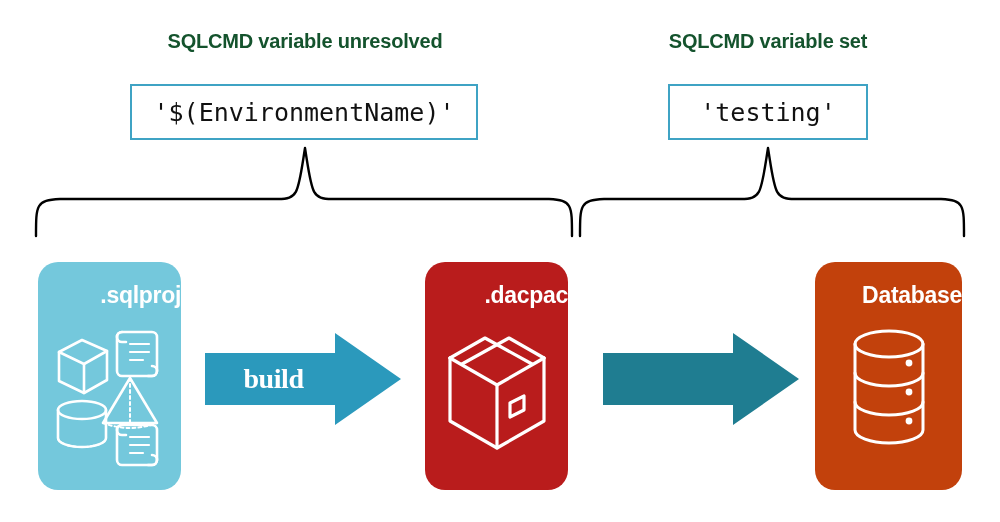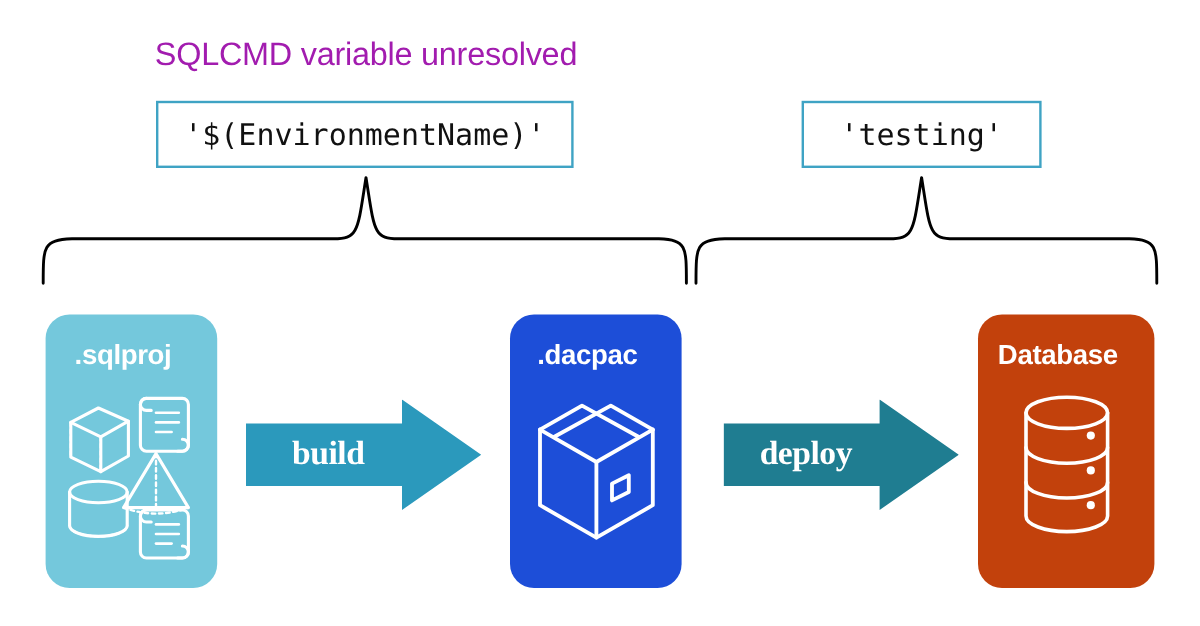--- a/index.html
+++ b/index.html
@@ -19,23 +19,23 @@
     width: 1000px;
     height: 522px;
     overflow: hidden;
     background: #ffffff;
   }
 
   
   .heading {
     position: absolute;
     font-family: "Liberation Sans", sans-serif;
-    font-weight: normal;
-    font-size: 27px;
-    color: #a21caf;
+    font-weight: bold;
+    font-size: 20px;
+    color: #14532d;
     text-align: center;
     letter-spacing: -0.2px;
     white-space: nowrap;
   }
   #heading-unresolved { left: 60px;  top: 30px; width: 490px; }
   #heading-set        { left: 618px; top: 30px; width: 300px; }
 
   
   .code-box {
     position: absolute;
@@ -66,38 +66,38 @@
 
   
   .card {
     position: absolute;
     border-radius: 20px;
     box-sizing: border-box;
   }
   .card-title {
     position: absolute;
     left: 0;
-    right: 14px;
+    right: 0;
     top: 20px;
-    text-align: center;
+    text-align: right;
     font-family: "Liberation Sans", sans-serif;
     font-weight: bold;
     font-size: 23px;
     color: #ffffff;
     letter-spacing: -0.3px;
     white-space: nowrap;
   }
   .card-icon {
     position: absolute;
     left: 50%;
     transform: translateX(-50%);
   }
 
   #card-sqlproj  { left: 38px;  top: 262px; width: 143px; height: 228px; background: #74c8dc; }
-  #card-dacpac   { left: 425px; top: 262px; width: 143px; height: 228px; background: #1d4ed8; }
+  #card-dacpac   { left: 425px; top: 262px; width: 143px; height: 228px; background: #b91c1c; }
   #card-database { left: 815px; top: 262px; width: 147px; height: 228px; background: #c2410c; }
 
   #icon-sqlproj-shapes { top: 58px; }
   #icon-dacpac-box     { top: 58px; }
   #icon-database-cyl   { top: 62px; }
 
   
   .arrow-wrap { position: absolute; }
   .arrow-label {
     position: absolute;
@@ -119,20 +119,21 @@
   #arrow-build .arrow-label  { left: -4px; }
   #arrow-deploy .arrow-label { left: -4px; }
 </style>
 </head>
 <body>
 
 <div id="stage">
 
   <div class="heading" id="heading-unresolved">SQLCMD variable unresolved</div>
 
+  <div class="heading" id="heading-set">SQLCMD variable set</div>
 
   <div class="code-box" id="code-box-set">'testing'</div>
 
   <div class="code-box" id="code-box-unresolved">'$(EnvironmentName)'</div>
 
   <svg id="brace-layer" viewBox="0 0 1000 522" width="1000" height="522">
 
     <path fill="none" stroke="#000000" stroke-width="2.4" stroke-linecap="round" stroke-linejoin="round" d="M 36,236
              C 36,205 36,200 60,199
              L 278,199
@@ -225,21 +226,20 @@
 
         <polygon points="72,83 86,76 86,90 72,97"></polygon>
       </g>
     </svg>
   </div>
 
   <div class="arrow-wrap" id="arrow-deploy">
     <svg width="196" height="92" viewBox="0 0 196 92">
       <polygon points="0,20 130,20 130,0 196,46 130,92 130,72 0,72" fill="#1f7d91"></polygon>
     </svg>
-    <div class="arrow-label">deploy</div>
   </div>
 
   <div class="card" id="card-database">
     <div class="card-title">Database</div>
 
     <svg class="card-icon" id="icon-database-cyl" width="110" height="130" viewBox="0 0 110 130">
       <g fill="none" stroke="#ffffff" stroke-width="3" stroke-linejoin="round" stroke-linecap="round">
         <ellipse cx="55" cy="20" rx="34" ry="13"></ellipse>
         <path d="M21,20 v86 a34,13 0 0 0 68,0 v-86"></path>
         <path d="M21,49 a34,13 0 0 0 68,0"></path>

